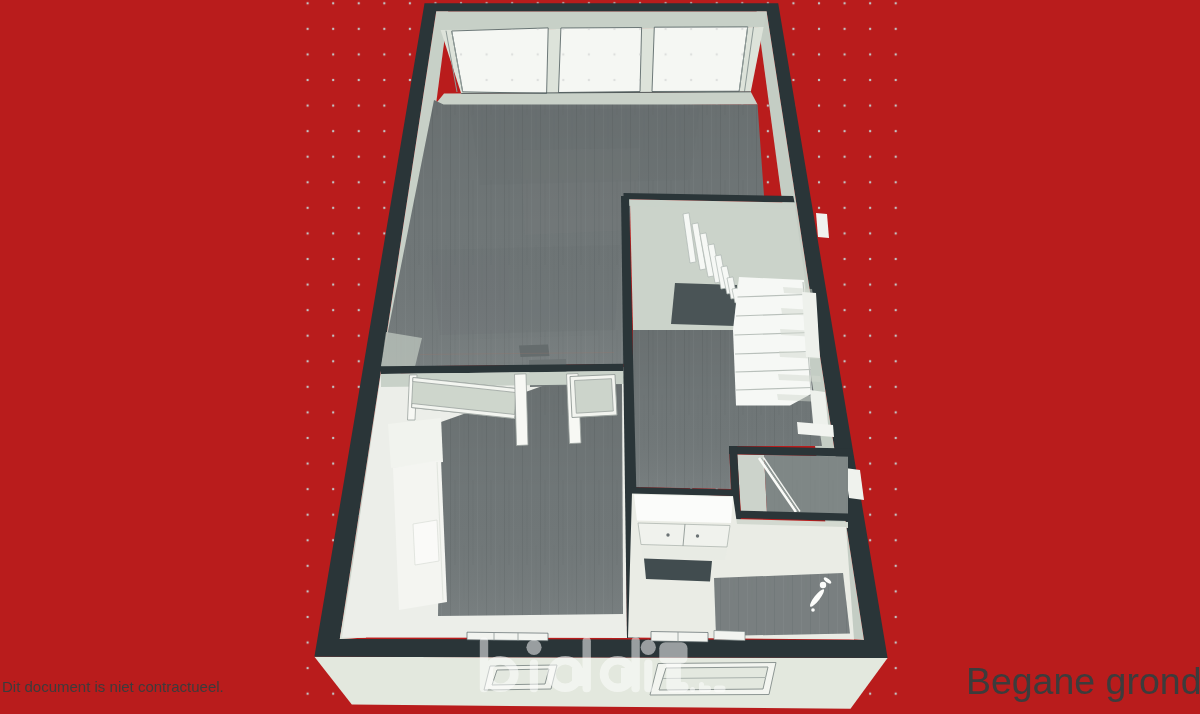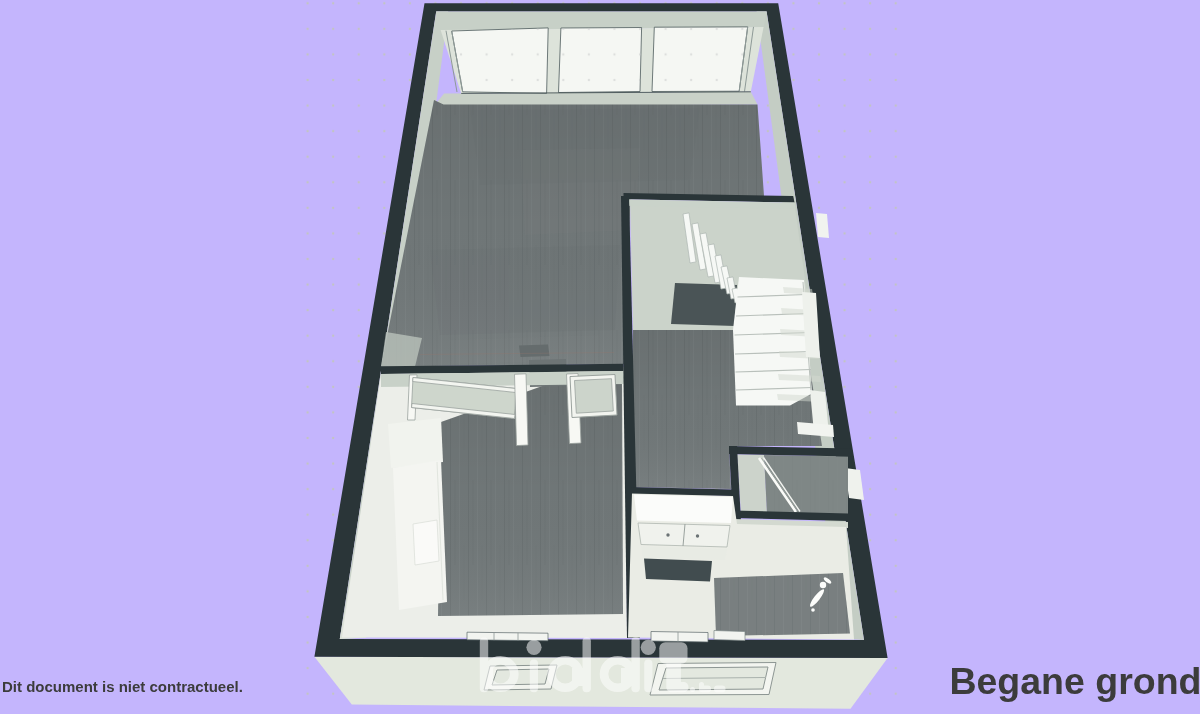--- a/index.html
+++ b/index.html
@@ -1,17 +1,17 @@
 <!DOCTYPE html>
 <html><head>
 <meta charset="utf-8">
 <style>
   html,body{margin:0;padding:0;background:#fff;}
-  #stage{position:relative;width:1200px;height:714px;overflow:hidden;background:#c4b5fd;
-    font-family:"Liberation Sans", sans-serif;font-weight:bold;}
+  #stage{position:relative;width:1200px;height:714px;overflow:hidden;background:#b91c1c;
+    font-family:"Liberation Sans", sans-serif;}
   svg{position:absolute;left:0;top:0;}
 </style>
 </head>
 <body>
 <div id="stage">
 <svg width="1200" height="714" viewBox="0 0 1200 714">
 <defs>
   <pattern id="dots" width="25.57" height="25.57" patternUnits="userSpaceOnUse" x="294.8" y="-9.5">
     <circle cx="12.8" cy="12.8" r="1.2" fill="#c2c4c4"></circle>
   </pattern>

